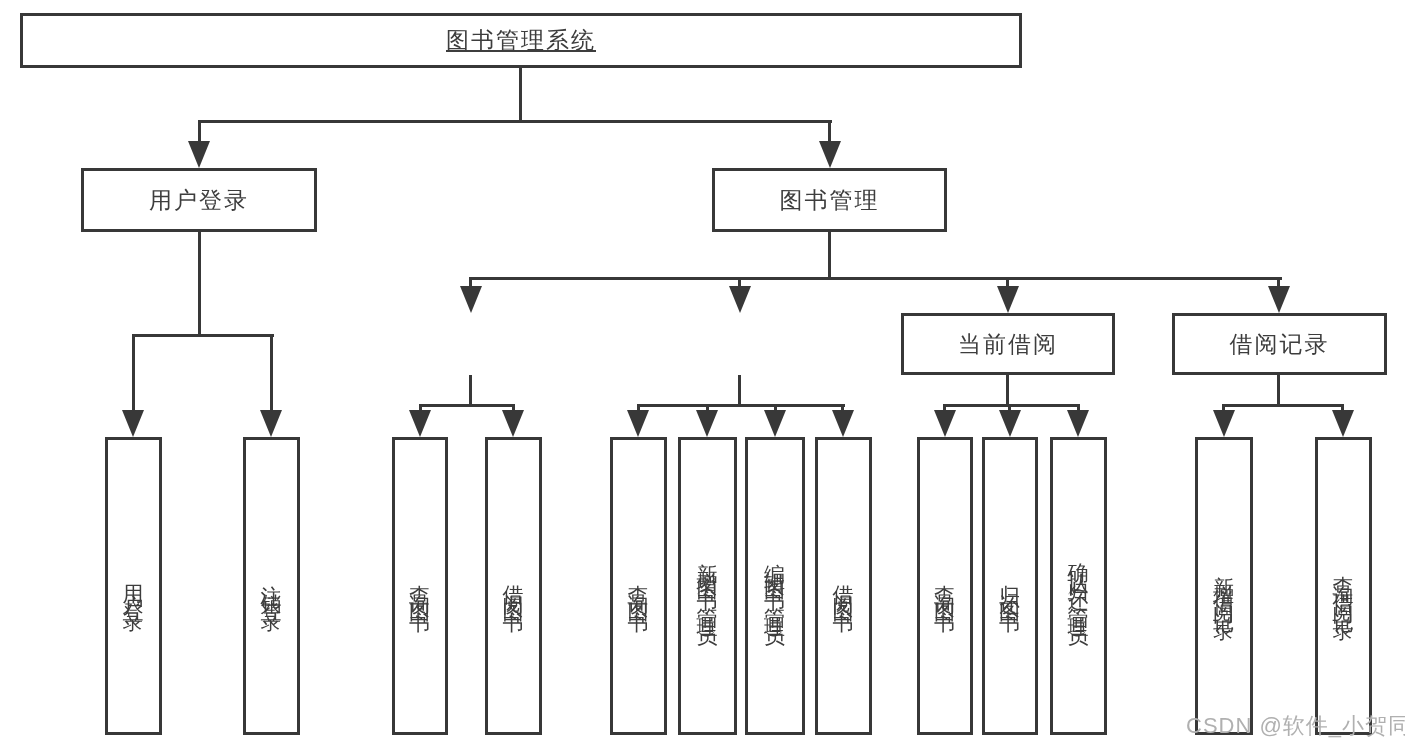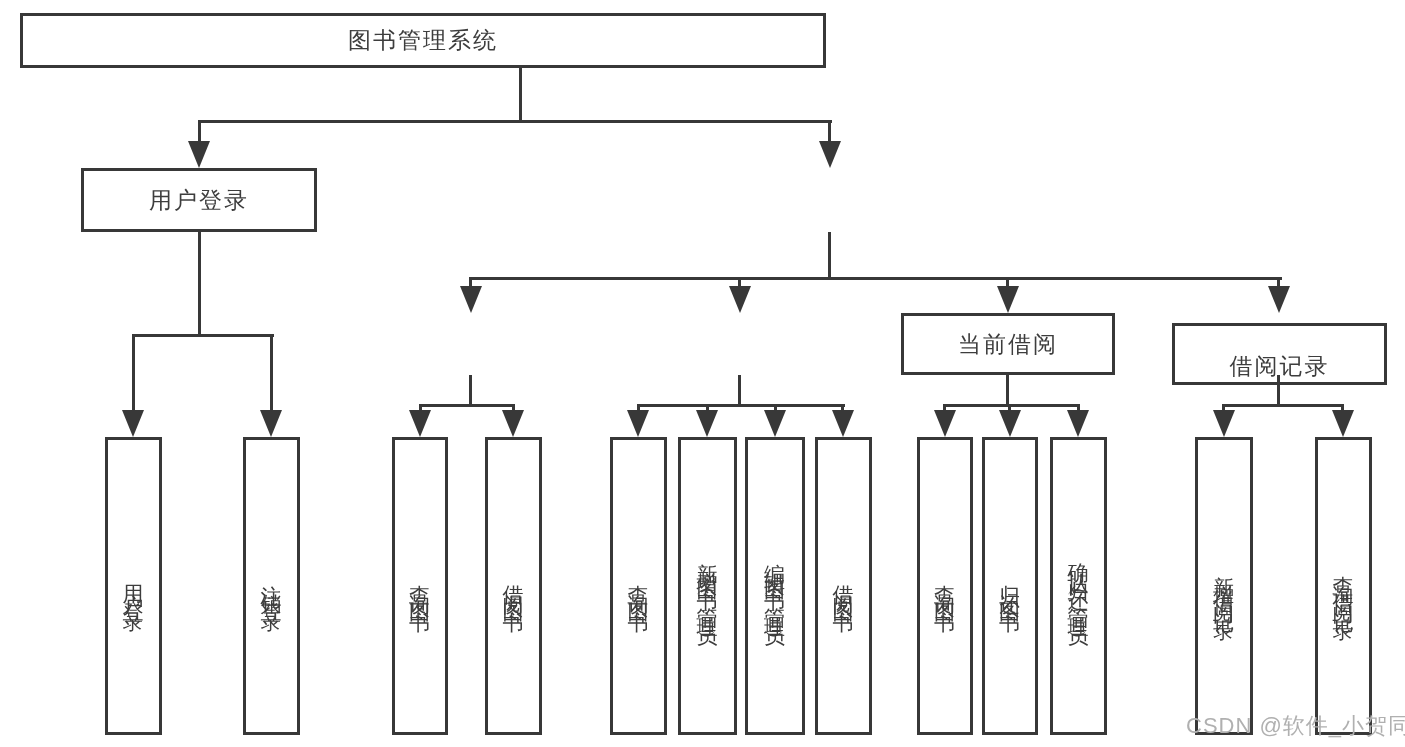--- a/index.html
+++ b/index.html
@@ -75,33 +75,36 @@
     color: var(--wm);
     letter-spacing: 1px;
     white-space: nowrap;
   }
 </style>
 </head>
 <body>
 
 <div class="diagram">
 
-  <div class="hbox" style="left:20px;top:13px;width:806px;height:55px;">
+  <div class="hbox" style="left:20px;top:13px;width:1002px;height:55px;text-decoration:underline;">
     <span>图书管理系统</span>
   </div>
 
   <div class="vline" style="left:519px;top:68px;height:52px;"></div>
   <div class="hline" style="left:198px;top:120px;width:634px;"></div>
   <div class="vline" style="left:198px;top:120px;height:23px;"></div>
   <div class="arrow" style="left:188px;top:141px;"></div>
   <div class="vline" style="left:828px;top:120px;height:23px;"></div>
   <div class="arrow" style="left:819px;top:141px;"></div>
 
   <div class="hbox" style="left:81px;top:168px;width:236px;height:64px;">
     <span>用户登录</span>
+  </div>
+  <div class="hbox" style="left:712px;top:168px;width:235px;height:64px;">
+    <span>图书管理</span>
   </div>
 
   <div class="vline" style="left:198px;top:232px;height:105px;"></div>
   <div class="hline" style="left:132px;top:334px;width:142px;"></div>
   <div class="vline" style="left:132px;top:334px;height:78px;"></div>
   <div class="arrow" style="left:122px;top:410px;"></div>
   <div class="vline" style="left:270px;top:334px;height:78px;"></div>
   <div class="arrow" style="left:260px;top:410px;"></div>
 
   <div class="vline" style="left:828px;top:232px;height:48px;"></div>
@@ -111,21 +114,21 @@
   <div class="vline" style="left:738px;top:277px;height:12px;"></div>
   <div class="arrow" style="left:729px;top:286px;"></div>
   <div class="vline" style="left:1006px;top:277px;height:12px;"></div>
   <div class="arrow" style="left:997px;top:286px;"></div>
   <div class="vline" style="left:1277px;top:277px;height:12px;"></div>
   <div class="arrow" style="left:1268px;top:286px;"></div>
 
   <div class="hbox" style="left:901px;top:313px;width:214px;height:62px;">
     <span>当前借阅</span>
   </div>
-  <div class="hbox" style="left:1172px;top:323px;width:215px;height:62px;align-items:flex-end;">
+  <div class="hbox" style="left:1172px;top:313px;width:215px;height:62px;">
     <span>借阅记录</span>
   </div>
 
   <div class="vline" style="left:469px;top:375px;height:32px;"></div>
   <div class="hline" style="left:419px;top:404px;width:96px;"></div>
   <div class="vline" style="left:419px;top:404px;height:9px;"></div>
   <div class="arrow" style="left:409px;top:410px;"></div>
   <div class="vline" style="left:512px;top:404px;height:9px;"></div>
   <div class="arrow" style="left:502px;top:410px;"></div>
 

